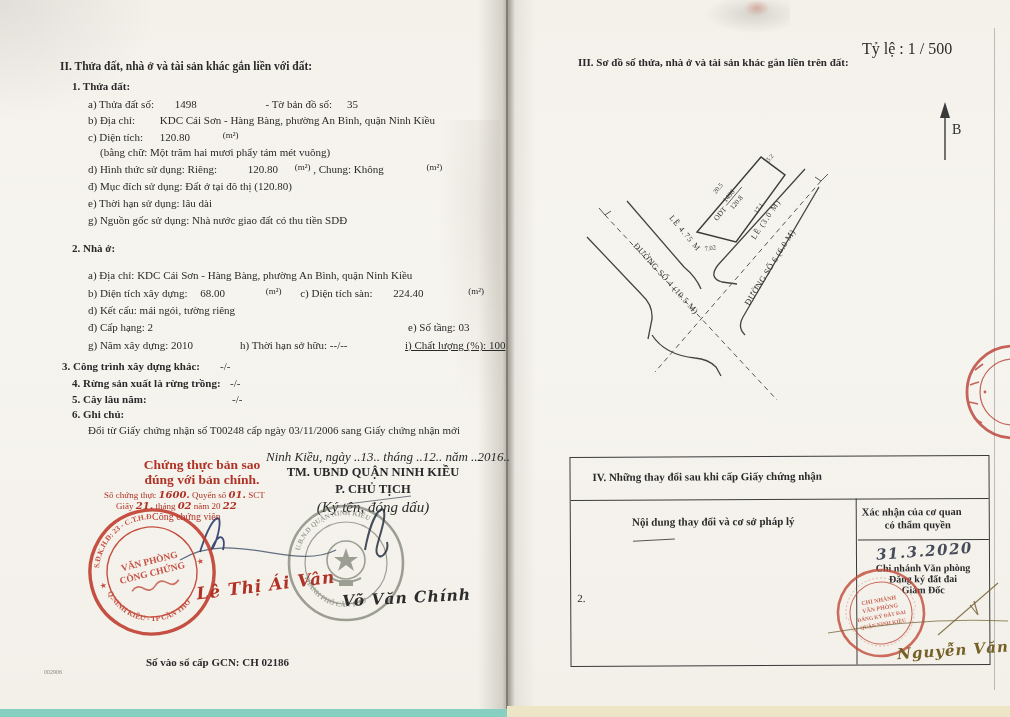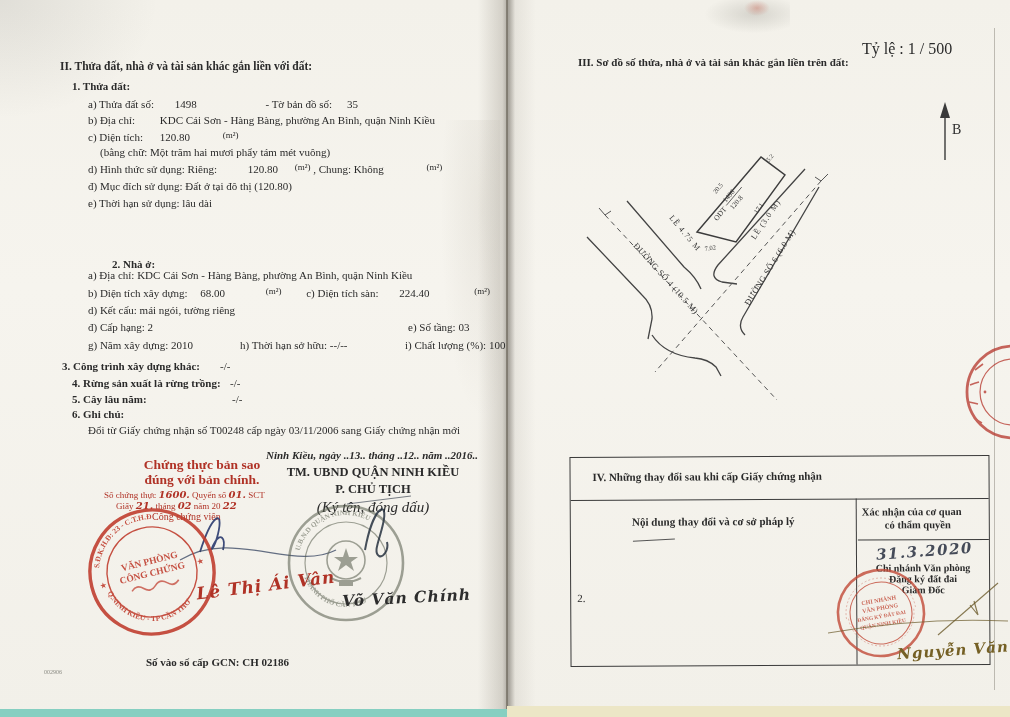--- a/index.html
+++ b/index.html
@@ -55,40 +55,41 @@
   <div class="ln" style="left:100px;top:146px;">(bằng chữ: Một trăm hai mươi phẩy tám mét vuông)</div>
   <div class="ln" style="left:88px;top:162px;">
     <span>d) Hình thức sử dụng: Riêng:</span>
     <span style="margin-left:28px;">120.80</span>
     <span style="margin-left:14px;font-size:9px;vertical-align:3px;">(m²)</span>
     <span>, Chung:  Không</span>
     <span style="margin-left:40px;font-size:9px;vertical-align:3px;">(m²)</span>
   </div>
   <div class="ln" style="left:88px;top:180px;">đ) Mục đích sử dụng:  Đất ở tại đô thị (120.80)</div>
   <div class="ln" style="left:88px;top:197px;">e) Thời hạn sử dụng: lâu dài</div>
-
-  <div class="ln b" style="left:72px;top:258px;margin-left:40px;">2. Nhà ở:</div>
+  <div class="ln" style="left:88px;top:214px;">g) Nguồn gốc sử dụng:  Nhà nước giao đất có thu tiền SDĐ</div>
+
+  <div class="ln b" style="left:72px;top:242px;">2. Nhà ở:</div>
   <div class="ln" style="left:88px;top:269px;">a) Địa chỉ: KDC Cái Sơn - Hàng Bàng, phường An Bình, quận Ninh Kiều</div>
   <div class="ln" style="left:88px;top:286px;">
     <span>b) Diện tích xây dựng:</span>
     <span style="margin-left:10px;">68.00</span>
     <span style="margin-left:38px;font-size:9px;vertical-align:3px;">(m²)</span>
-    <span style="margin-left:22px;">c) Diện tích sàn:</span>
+    <span style="margin-left:16px;">c) Diện tích sàn:</span>
     <span style="margin-left:18px;">224.40</span>
     <span style="margin-left:42px;font-size:9px;vertical-align:3px;">(m²)</span>
   </div>
   <div class="ln" style="left:88px;top:304px;">d) Kết cấu:  mái ngói, tường riêng</div>
   <div class="ln" style="left:88px;top:321px;width:430px;">
     <span>đ) Cấp hạng:   2</span>
     <span class="abs" style="left:320px;top:0;">e) Số tầng:   03</span>
   </div>
   <div class="ln" style="left:88px;top:339px;width:440px;">
     <span>g) Năm xây dựng: 2010</span>
     <span class="abs" style="left:152px;top:0;">h) Thời hạn sở hữu: --/--</span>
-    <span class="abs" style="left:317px;top:0;">i) Chất lượng (%): 100</span>
+    <span class="abs" style="left:317px;top:0;text-decoration:underline;">i) Chất lượng (%): 100</span>
   </div>
 
   <div class="ln" style="left:62px;top:360px;width:300px;">
     <span class="b">3. Công trình xây dựng khác:</span>
     <span class="abs" style="left:158px;top:0;">-/-</span>
   </div>
   <div class="ln" style="left:72px;top:377px;width:300px;">
     <span class="b">4. Rừng sản xuất là rừng trồng:</span>
     <span class="abs" style="left:158px;top:0;">-/-</span>
   </div>
@@ -136,21 +137,21 @@
       <text x="70" y="62" text-anchor="middle" font-size="9.5" font-weight="bold" fill="#bf3a2b">VĂN PHÒNG</text>
       <text x="70" y="74" text-anchor="middle" font-size="9.5" font-weight="bold" fill="#bf3a2b">CÔNG CHỨNG</text>
       <path d="M 46,84 q 6,-6 12,0 t 12,0 t 12,0 t 12,0" fill="none" stroke="#bf3a2b" stroke-width="1.6" opacity=".8"></path>
       <text x="16" y="74" font-size="8" fill="#bf3a2b">★</text>
       <text x="116" y="74" font-size="8" fill="#bf3a2b">★</text>
     </g>
   </svg>
 
   <div class="ln hw red" style="left:196px;top:575px;font-size:17px;transform:rotate(-7deg);letter-spacing:1px;">Lê Thị Ái Vân</div>
 
-  <div class="ln it" style="left:266px;top:449px;font-size:11px;font-weight:bold;">Ninh Kiều, ngày ..13.. tháng ..12.. năm ..2016..</div>
+  <div class="ln it" style="left:266px;top:449px;font-size:13px;font-weight:normal;">Ninh Kiều, ngày ..13.. tháng ..12.. năm ..2016..</div>
   <div class="ln b ctr" style="left:258px;top:465px;width:230px;font-size:12.5px;">TM. UBND QUẬN NINH KIỀU</div>
   <div class="ln b ctr" style="left:258px;top:482px;width:230px;font-size:12.5px;">P. CHỦ TỊCH</div>
   <div class="ln it ctr" style="left:258px;top:499px;width:230px;font-size:15px;">(Ký tên, đóng dấu)</div>
 
   <svg class="abs" style="left:283px;top:500px;" width="126" height="126" viewBox="0 0 126 126">
     <g opacity=".55">
       <circle cx="63" cy="63" r="57" fill="none" stroke="#565c4c" stroke-width="2.6"></circle>
       <circle cx="63" cy="63" r="41" fill="none" stroke="#565c4c" stroke-width="1.2"></circle>
       <defs>
         <path id="ust" d="M 15,63 A 48,48 0 0 1 111,63"></path>

